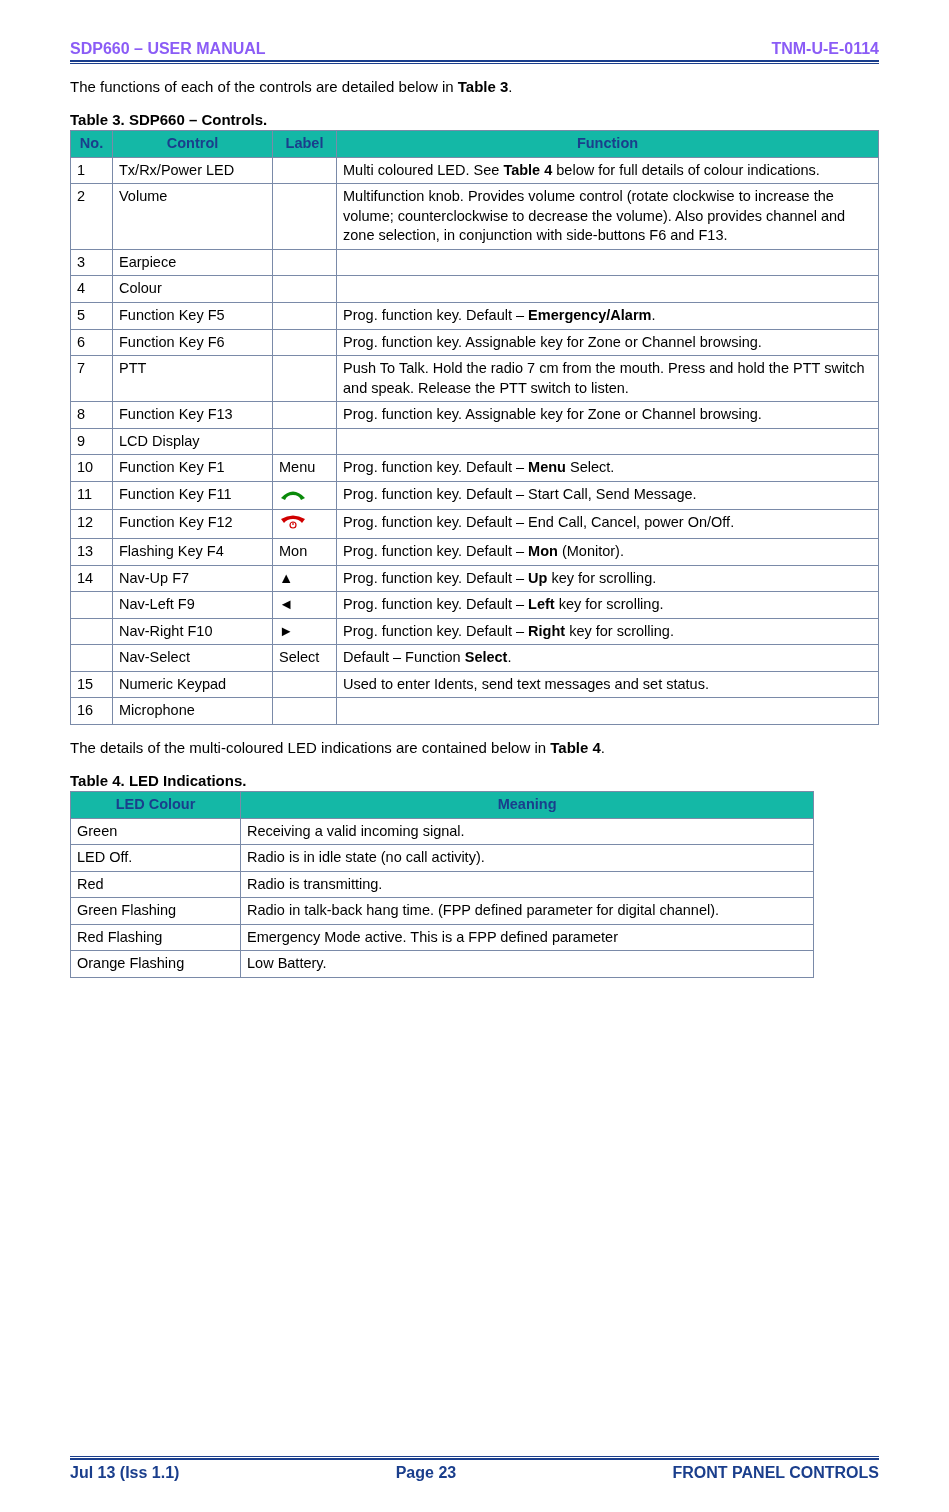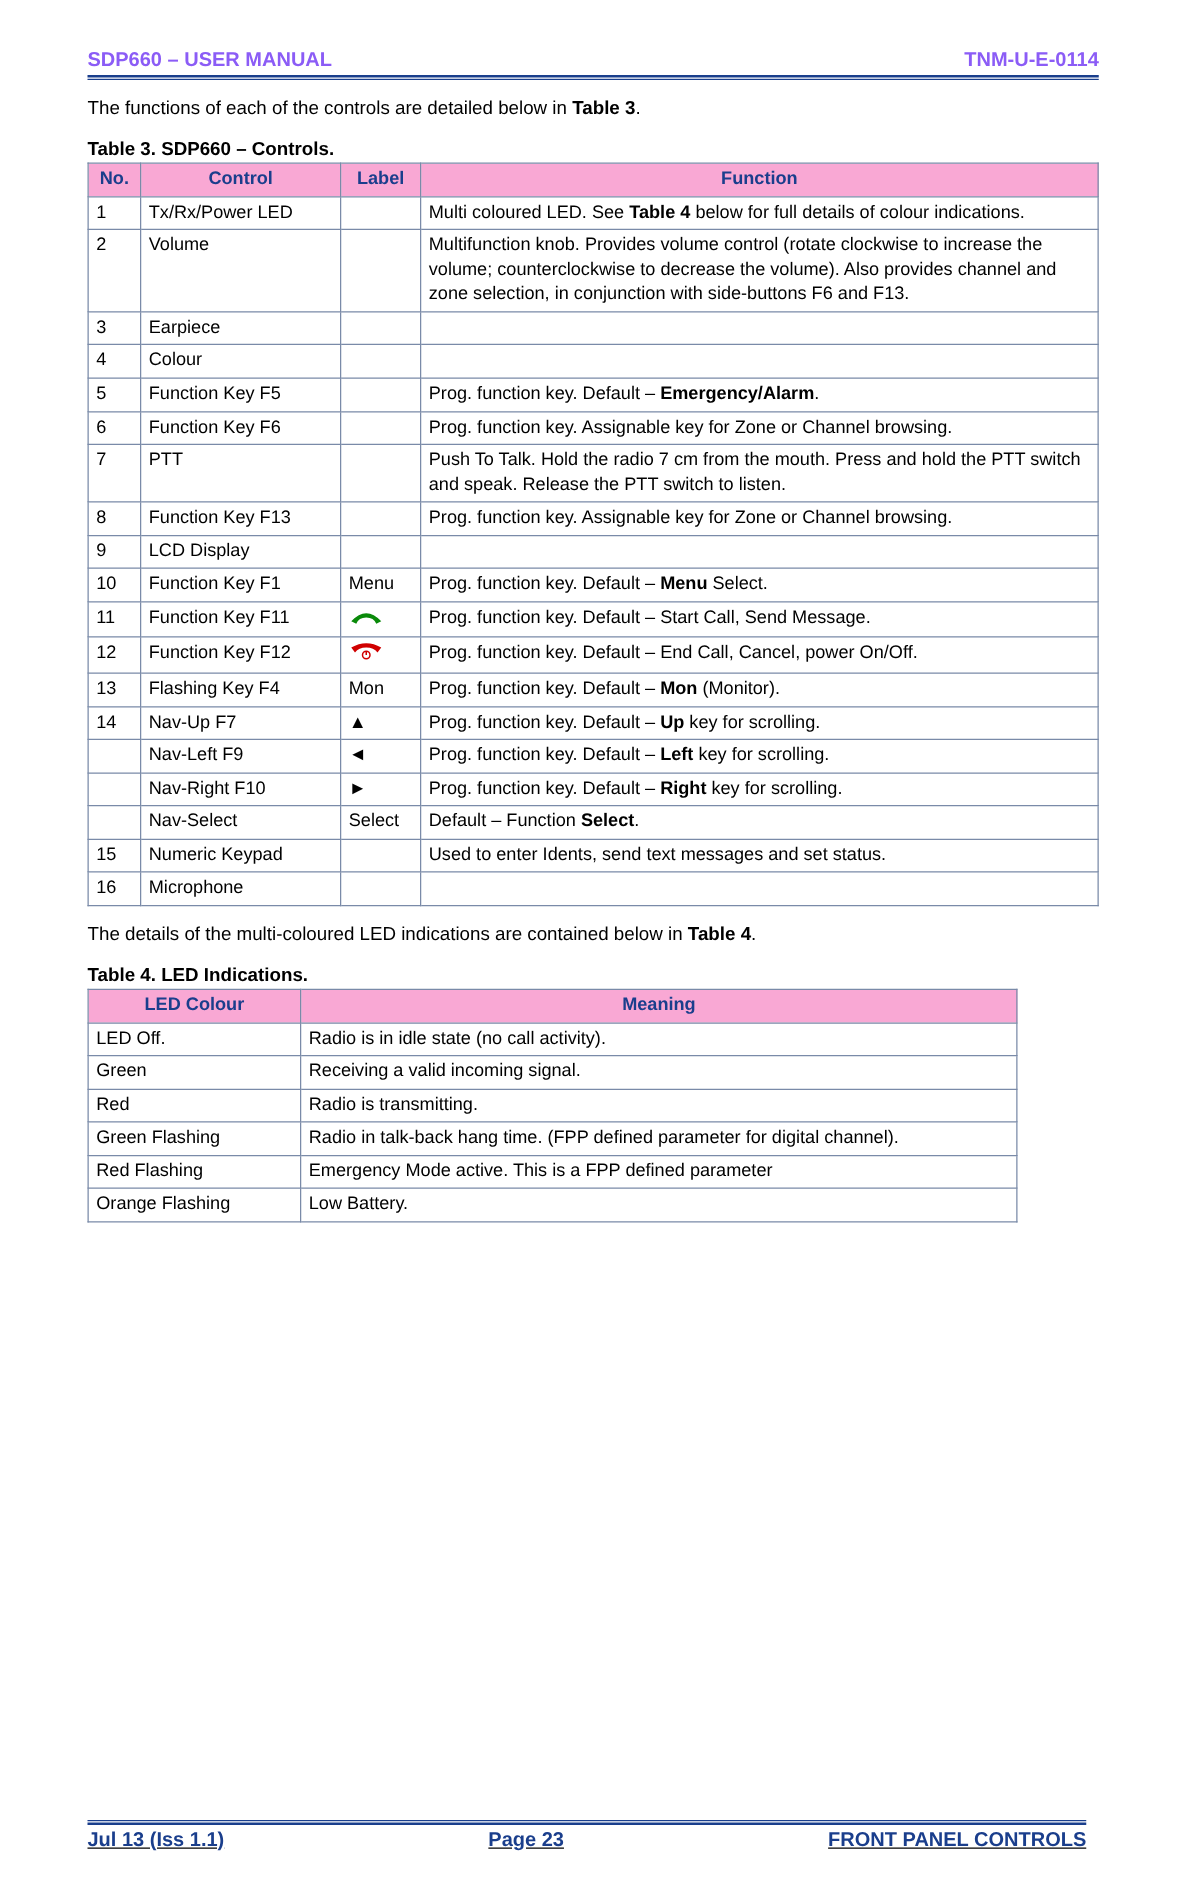--- a/index.html
+++ b/index.html
@@ -54,33 +54,33 @@
   }
   table.data th, table.data td {
     border: 1px solid #7a8aa8;
     padding: 3px 6px;
     vertical-align: top;
     text-align: left;
     font-size: 14.5px;
     line-height: 1.35;
   }
   table.data th {
-    background: #f9a8d4;
+    background: #14b8a6;
     color: #1a3e8c;
     font-weight: bold;
     text-align: center;
   }
   .col-no { width: 42px; text-align: center; }
   .col-control { width: 160px; }
   .col-label { width: 64px; text-align: center; }
   td.center { text-align: center; }
   .col-led { width: 170px; }
   .green-phone { color: #0a8a0a; font-weight: bold; font-size: 16px; }
   .red-phone { color: #d00000; font-weight: bold; font-size: 16px; }
-  .footer-wrap { position: absolute; bottom: 30px; left: 70px; right: 80px; text-decoration: underline;}
+  .footer-wrap { position: absolute; bottom: 30px; left: 70px; right: 70px;}
 </style>
 </head>
 <body>
 
 <div class="page">
 
   <div class="topbar">
     <span>SDP660 – USER MANUAL</span>
     <span>TNM-U-E-0114</span>
   </div>
@@ -233,26 +233,26 @@
 
   <table class="data" style="width:92%;">
     <thead>
       <tr>
         <th class="col-led">LED Colour</th>
         <th>Meaning</th>
       </tr>
     </thead>
     <tbody id="t4body">
         <tr>
+          <td>Green</td>
+          <td>Receiving a valid incoming signal.</td>
+        </tr>
+        <tr>
           <td>LED Off.</td>
           <td>Radio is in idle state (no call activity).</td>
-        </tr>
-        <tr>
-          <td>Green</td>
-          <td>Receiving a valid incoming signal.</td>
         </tr>
         <tr>
           <td>Red</td>
           <td>Radio is transmitting.</td>
         </tr>
         <tr>
           <td>Green Flashing</td>
           <td>Radio in talk-back hang time.  (FPP defined parameter for digital channel).</td>
         </tr>
         <tr>

